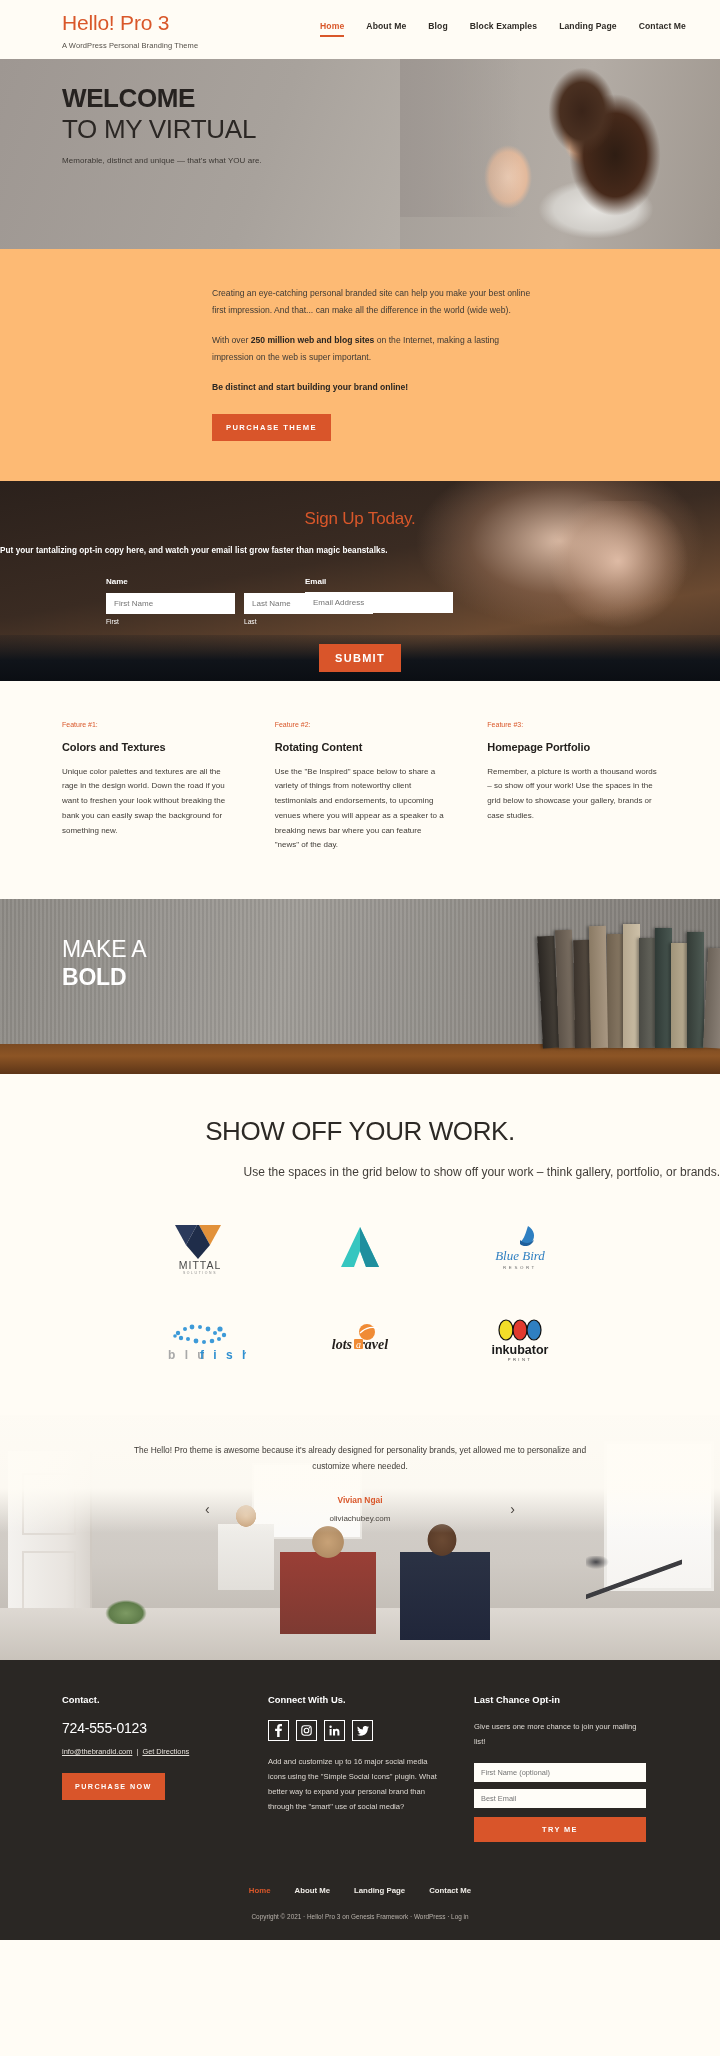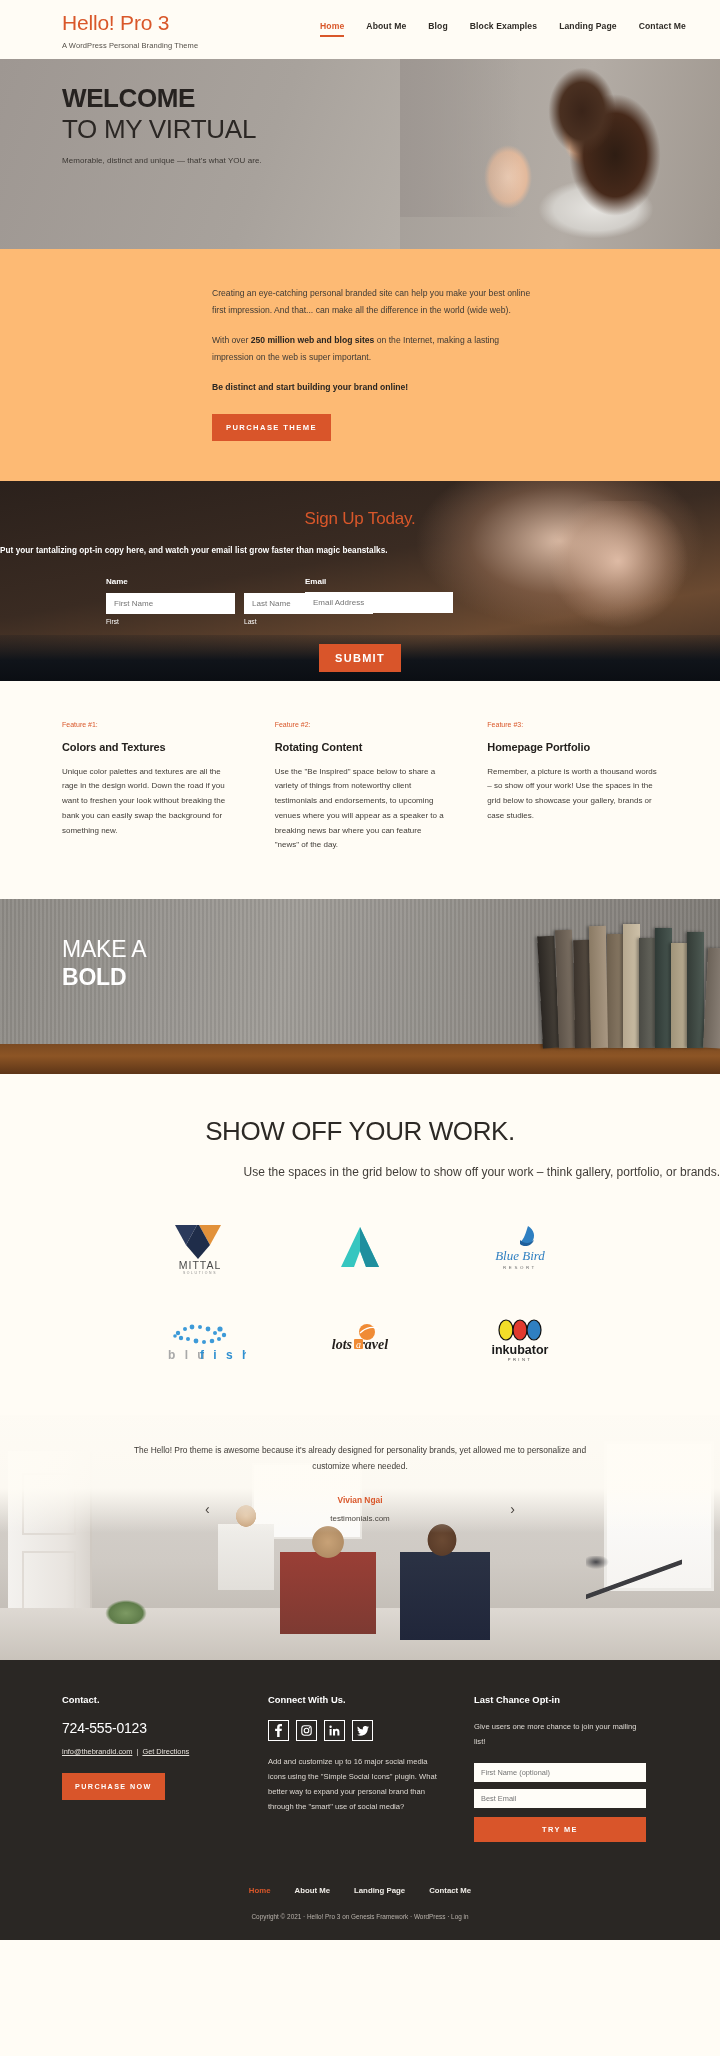--- a/index.html
+++ b/index.html
@@ -535,21 +535,21 @@
       <div class="person-b"></div>
       <div class="plant"></div>
       <div class="lamp"></div>
     </div>
     <div class="quote-overlay"></div>
     <div class="arrow left">‹</div>
     <div class="arrow right">›</div>
     <div class="quote-box">
       <div class="quote-text">The Hello! Pro theme is awesome because it's already designed for personality brands, yet allowed me to personalize and customize where needed.</div>
       <div class="quote-name">Vivian Ngai</div>
-      <div class="quote-site">testimonials.com</div>
+      <div class="quote-site">oliviachubey.com</div>
     </div>
   </section>
 
   <section class="footer-widgets">
     <div class="fw">
       <div class="fw-title">Contact.</div>
       <div class="fw-phone">724-555-0123</div>
       <div class="fw-links">
         <a href="#">info@thebrandid.com</a><span class="sep"> | </span><a href="#">Get Directions</a>
       </div>

